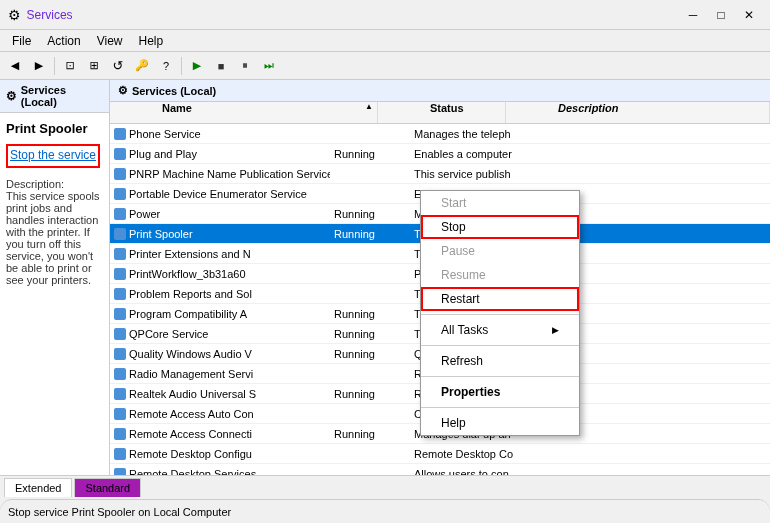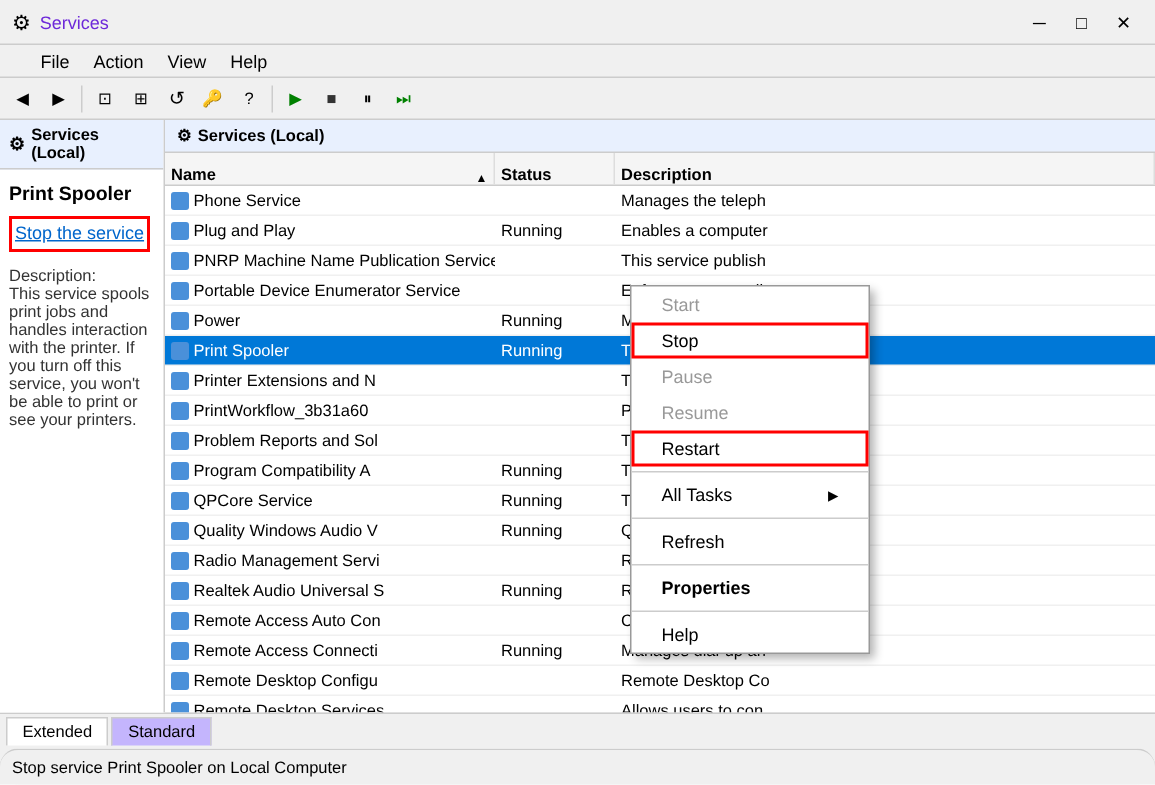--- a/index.html
+++ b/index.html
@@ -20,21 +20,21 @@
       width: 26px; height: 20px; border: none; background: transparent;
       cursor: pointer; font-size: 12px; display: flex; align-items: center; justify-content: center;
     }
 
     
     .menu-bar {
       background: #f0f0f0;
       height: 22px;
       display: flex;
       align-items: center;
-      padding: 0 19px;
+      padding: 0 4px;
       border-bottom: 1px solid #ccc;
     }
     .menu-item {
       padding: 2px 8px;
       cursor: pointer;
       font-size: 12px;
     }
 
     
     .toolbar {
@@ -115,26 +115,27 @@
       align-items: center;
     }
     .th {
       padding: 0 4px;
       font-size: 11px;
       font-weight: bold;
       border-right: 1px solid #ddd;
       overflow: hidden;
       white-space: nowrap;
       display: flex;
-      align-items: flex-end;
+      align-items: flex-start;
       height: 100%;
+      margin-left: 48px;
     }
     .th-name { width: 220px; }
     .th-status { width: 80px; }
-    .th-desc { flex: 1; }
+    .th-desc { flex: 1; font-style: italic; }
     .th-arrow { margin-left: auto; font-size: 8px; }
 
     .table-rows { overflow: hidden; }
     .table-row {
       display: flex;
       height: 20px;
       align-items: flex-start;
       border-bottom: 1px solid #f0f0f0;
     }
     .table-row.selected { background: #0078d7; color: white; }
@@ -178,21 +179,21 @@
     .bottom-tabs {
       background: #f0f0f0;
       height: 24px;
       display: flex;
       align-items: center;
       border-top: 1px solid #ccc;
       padding: 0 4px;
     }
     .tab {
       padding: 3px 10px;
-      background: #c4b5fd;
+      background: #a21caf;
       border: 1px solid #ccc;
       border-bottom: none;
       cursor: pointer;
       font-size: 11px;
       margin-right: 2px;
     }
     .tab.active { background: white; }
 
     
     .status-bar {

